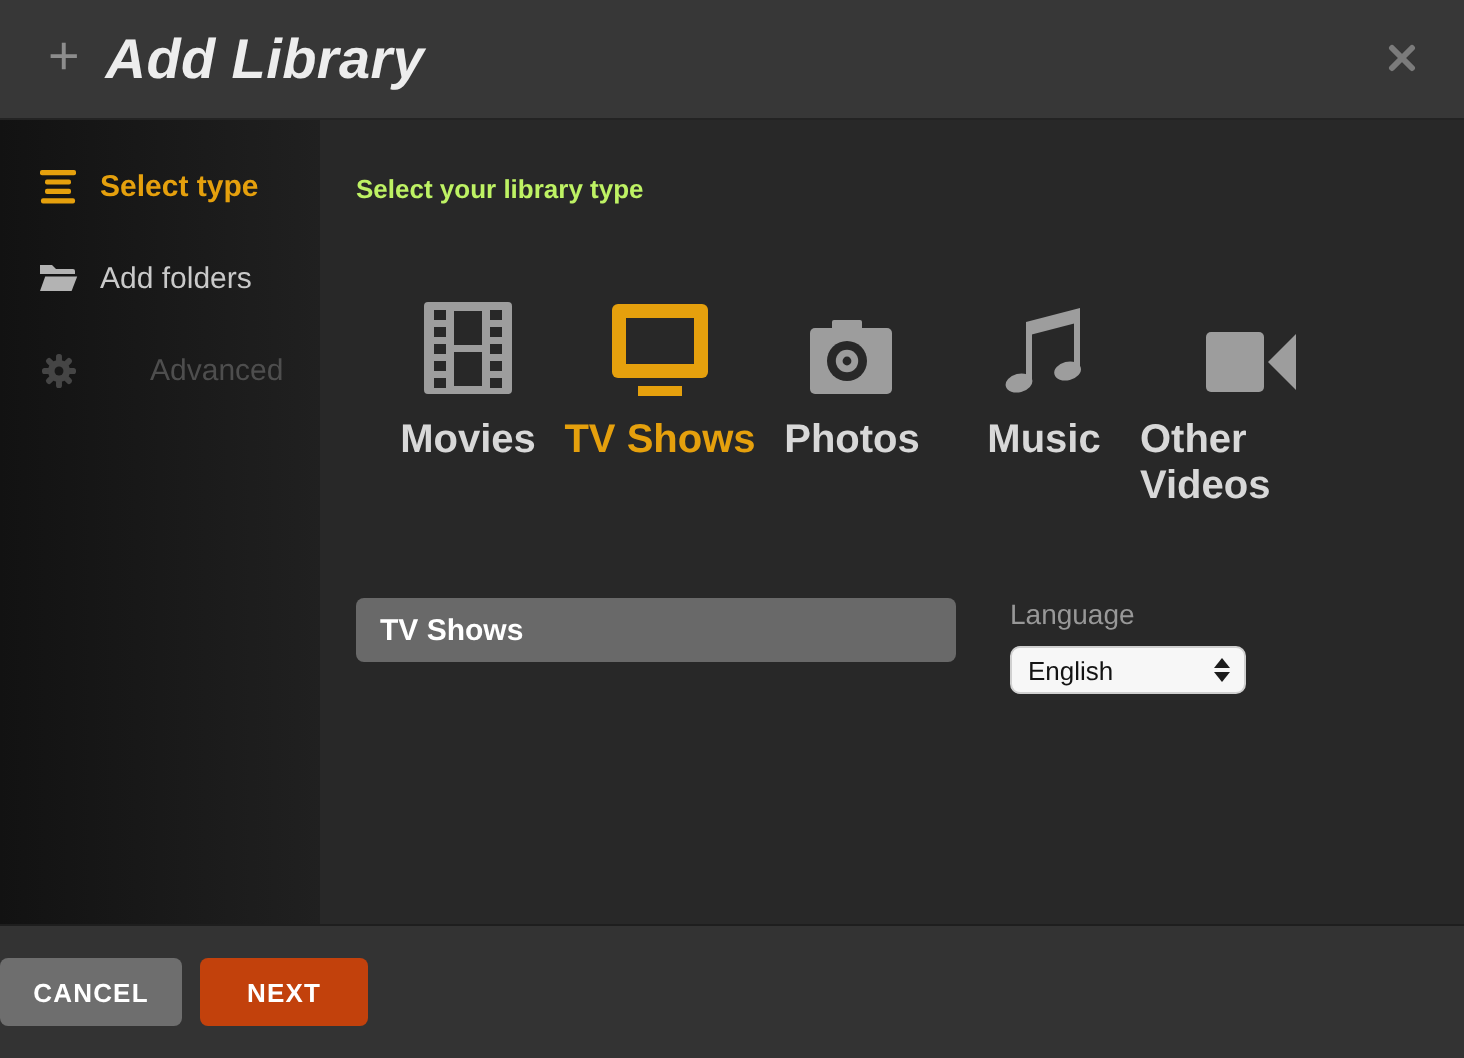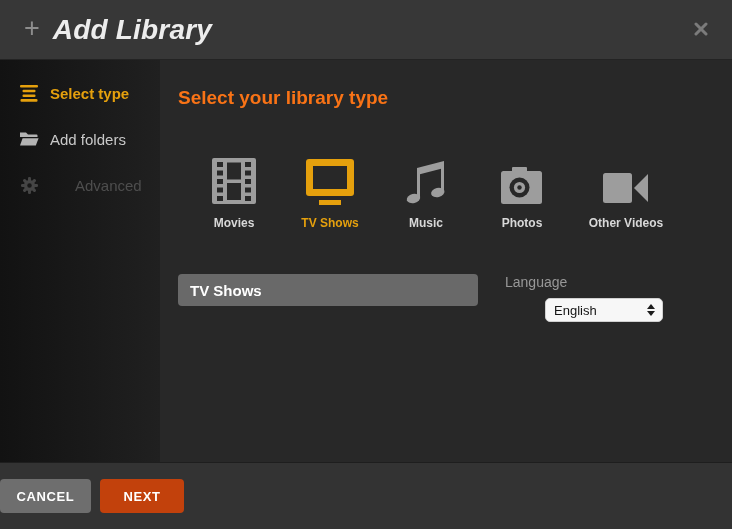--- a/index.html
+++ b/index.html
@@ -21,41 +21,41 @@
   .sidebar { width:160px; flex:0 0 160px; background:linear-gradient(to right,#121212,#202020);
              padding-top:10px; }
   .side-item { height:46px; display:flex; align-items:center; padding-left:19px; gap:11px;
                font-size:15px; cursor:pointer; }
   .side-item .side-ico { width:20px; display:flex; justify-content:center; }
   .side-item.active { color:#e5a00d; font-weight:600; }
   .side-item.normal { color:#c9c9c9; }
   .side-item.disabled { color:#4e4e4e;gap:36px; }
 
   .main { flex:1 1 auto; background:#282828; padding:27px 0 0 18px; }
-  .main-heading { color:#f97316; font-size:19px; font-weight:700; }
+  .main-heading { color:#bef264; font-size:13px; font-weight:700; }
 
   
   .types { display:flex; margin-top:44px; padding-left:8px; }
   .type { width:96px; display:flex; flex-direction:column; align-items:center; cursor:pointer; }
   .type.wide { width:112px; }
   .type-icon { height:52px; display:flex; align-items:flex-end; justify-content:center; }
-  .type-label { margin-top:11px; font-size:12px; font-weight:600; color:#d8d8d8; }
+  .type-label { margin-top:11px; font-size:20px; font-weight:600; color:#d8d8d8; }
   .type.selected .type-label { color:#e5a00d; }
 
   
   .fields { display:flex; margin-top:44px; }
   .field-group { display:flex; flex-direction:column; }
   .name-group { width:327px; }
   .field-label { color:#989898; font-size:14px; margin-bottom:8px; }
   .name-input { width:300px; height:32px; background:#696969; border:none; border-radius:4px;
                 color:#fff; font-size:15px; font-weight:600; padding:0 12px;
                 font-family:"Liberation Sans", sans-serif; outline:none; }
   .lang-select { width:118px; height:24px; background:#f7f7f7; border-radius:5px;
                  border:1px solid #d0d0d0; display:flex; align-items:center; padding:4px 8px;
-                 color:#141414; font-size:13px; position:relative; cursor:pointer;margin-left:40px; }
+                 color:#141414; font-size:13px; position:relative; cursor:pointer; }
   .select-arrows { position:absolute; right:7px; top:50%; transform:translateY(-50%);
                    display:flex; flex-direction:column; gap:2px; }
   .arr-up { width:0; height:0; border-left:4px solid transparent; border-right:4px solid transparent;
             border-bottom:5px solid #1c1c1c; }
   .arr-down { width:0; height:0; border-left:4px solid transparent; border-right:4px solid transparent;
               border-top:5px solid #1c1c1c; }
 
   
   .footer { height:67px; flex:0 0 67px; background:#333333; border-top:1px solid #1e1e1e;
             display:flex; align-items:center; justify-content:flex-start; padding-right:22px; gap:9px; }
@@ -150,44 +150,44 @@
               <rect x="1" y="4" width="48" height="37" rx="3" fill="#e5a00d"></rect>
               <rect x="8" y="11" width="34" height="23" fill="#282828"></rect>
               <rect x="14" y="45" width="22" height="5" fill="#e5a00d"></rect>
             </svg>
           </span>
           <span class="type-label">TV Shows</span>
         </div>
 
         <div class="type">
           <span class="type-icon">
+            <svg width="42" height="38" viewBox="0 0 42 38">
+              <rect x="11" y="0" width="15" height="6" rx="1" fill="#9d9d9d"></rect>
+              <rect x="0" y="4" width="41" height="33" rx="2.5" fill="#9d9d9d"></rect>
+              <circle cx="18.5" cy="20.5" r="10" fill="#282828"></circle>
+              <circle cx="18.5" cy="20.5" r="5.6" fill="#9d9d9d"></circle>
+              <circle cx="18.5" cy="20.5" r="2.2" fill="#282828"></circle>
+            </svg>
+          </span>
+          <span class="type-label">Photos</span>
+        </div>
+
+        <div class="type">
+          <span class="type-icon">
             <svg width="46" height="48" viewBox="0 0 46 48">
               <g fill="#9d9d9d">
                 <polygon points="14,11 41,4 41,11 14,18"></polygon>
                 <rect x="14" y="13" width="3" height="28"></rect>
                 <rect x="38" y="7" width="3" height="28"></rect>
                 <ellipse cx="10.5" cy="41.5" rx="6.8" ry="4.6" transform="rotate(-14 10.5 41.5)"></ellipse>
                 <ellipse cx="34.8" cy="35.5" rx="6.8" ry="4.6" transform="rotate(-14 34.8 35.5)"></ellipse>
               </g>
             </svg>
           </span>
           <span class="type-label">Music</span>
-        </div>
-
-        <div class="type">
-          <span class="type-icon">
-            <svg width="42" height="38" viewBox="0 0 42 38">
-              <rect x="11" y="0" width="15" height="6" rx="1" fill="#9d9d9d"></rect>
-              <rect x="0" y="4" width="41" height="33" rx="2.5" fill="#9d9d9d"></rect>
-              <circle cx="18.5" cy="20.5" r="10" fill="#282828"></circle>
-              <circle cx="18.5" cy="20.5" r="5.6" fill="#9d9d9d"></circle>
-              <circle cx="18.5" cy="20.5" r="2.2" fill="#282828"></circle>
-            </svg>
-          </span>
-          <span class="type-label">Photos</span>
         </div>
 
         <div class="type wide">
           <span class="type-icon">
             <svg width="46" height="34" viewBox="0 0 46 34">
               <g fill="#9d9d9d">
                 <rect x="0" y="2" width="29" height="30" rx="2.5"></rect>
                 <polygon points="45,3 45,31 31,17"></polygon>
               </g>
             </svg>

